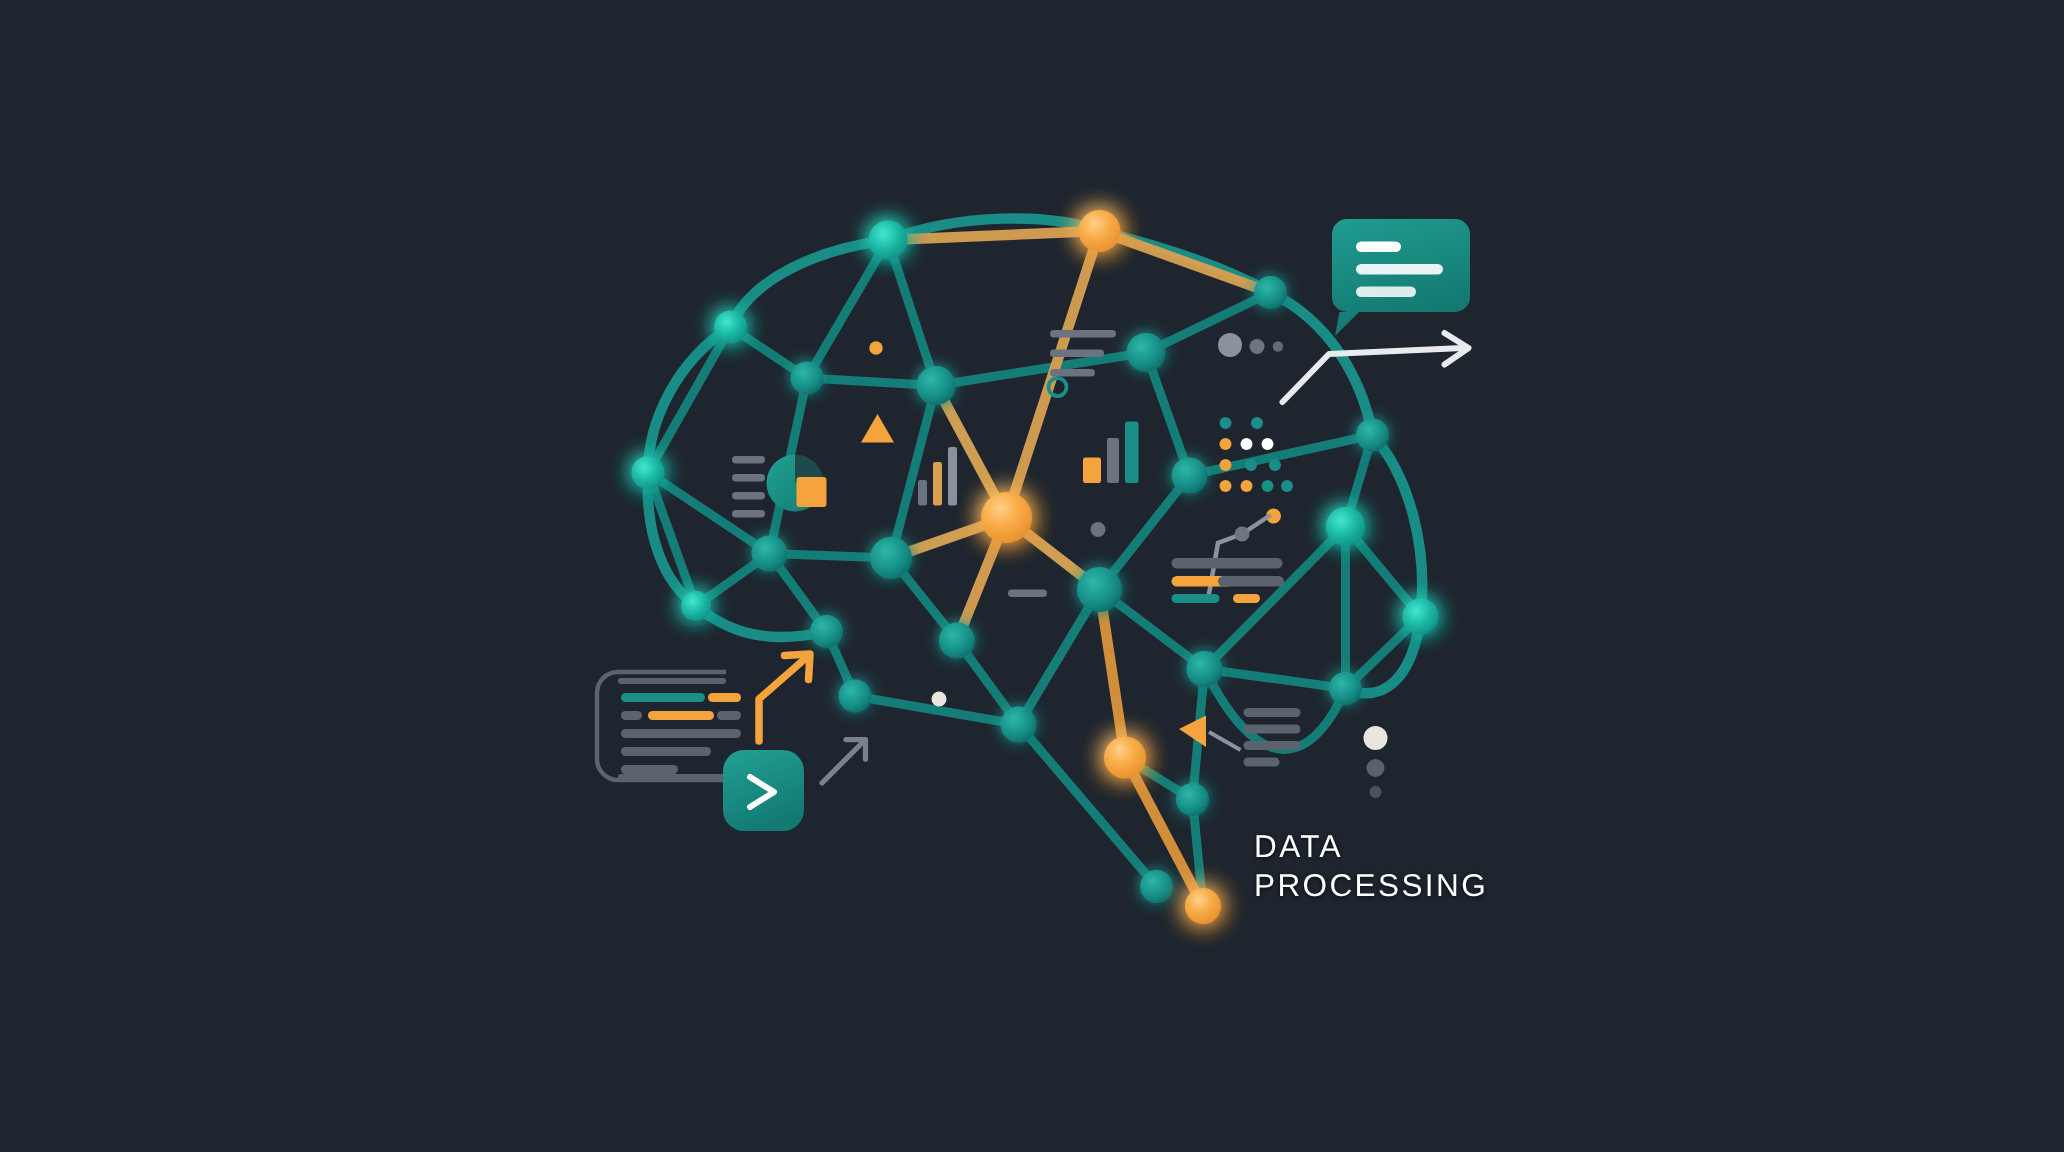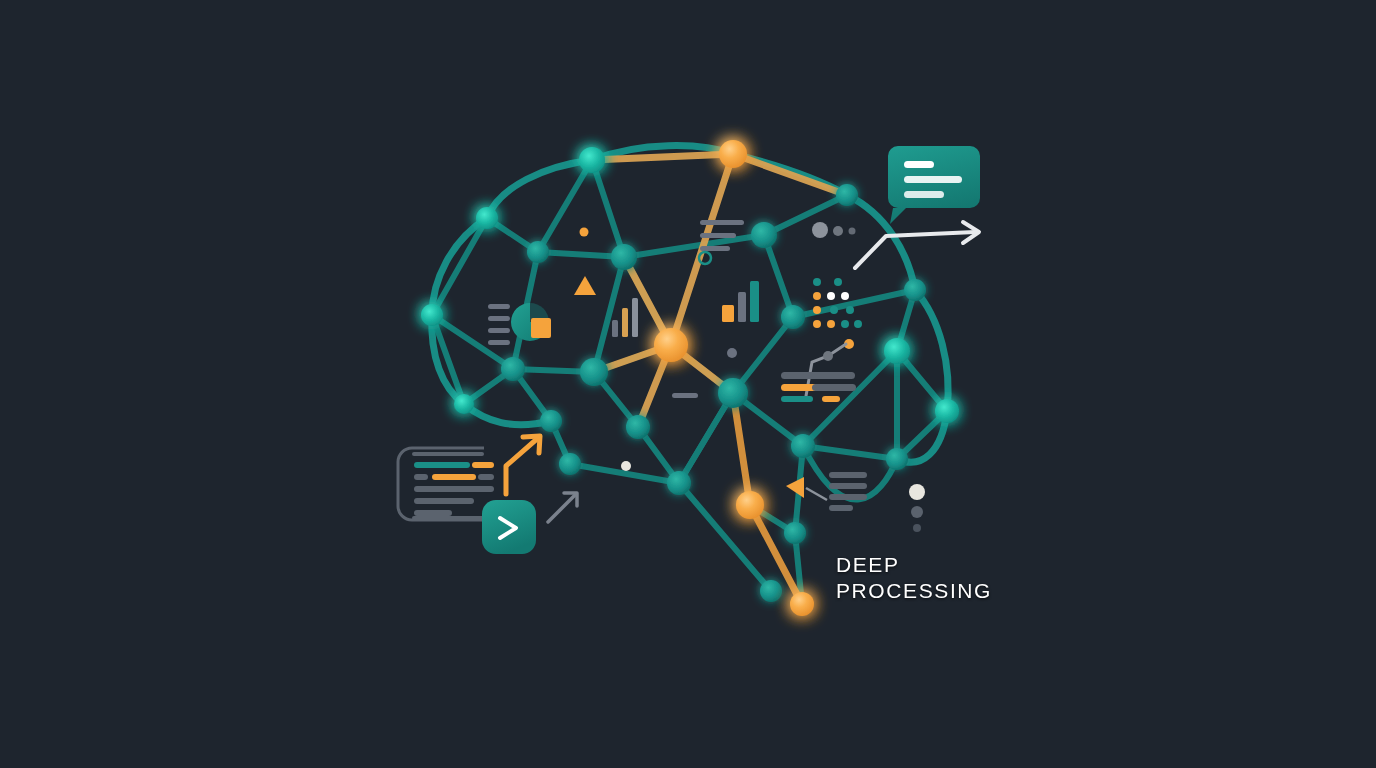--- a/index.html
+++ b/index.html
@@ -330,16 +330,16 @@
     </g>
 
     <g>
       <rect x="482" y="500" width="54" height="54" rx="14" fill="url(#btnGrad)"></rect>
       <path d="M500 518 L 516 528 L 500 538" fill="none" stroke="#ffffff" stroke-width="4" stroke-linecap="round" stroke-linejoin="round"></path>
     </g>
 
   </svg>
 
 
-  <div class="label" id="label-data-processing">DEEP
+  <div class="label" id="label-data-processing">DATA
 PROCESSING</div>
 
 </div>
 
 </body></html>

